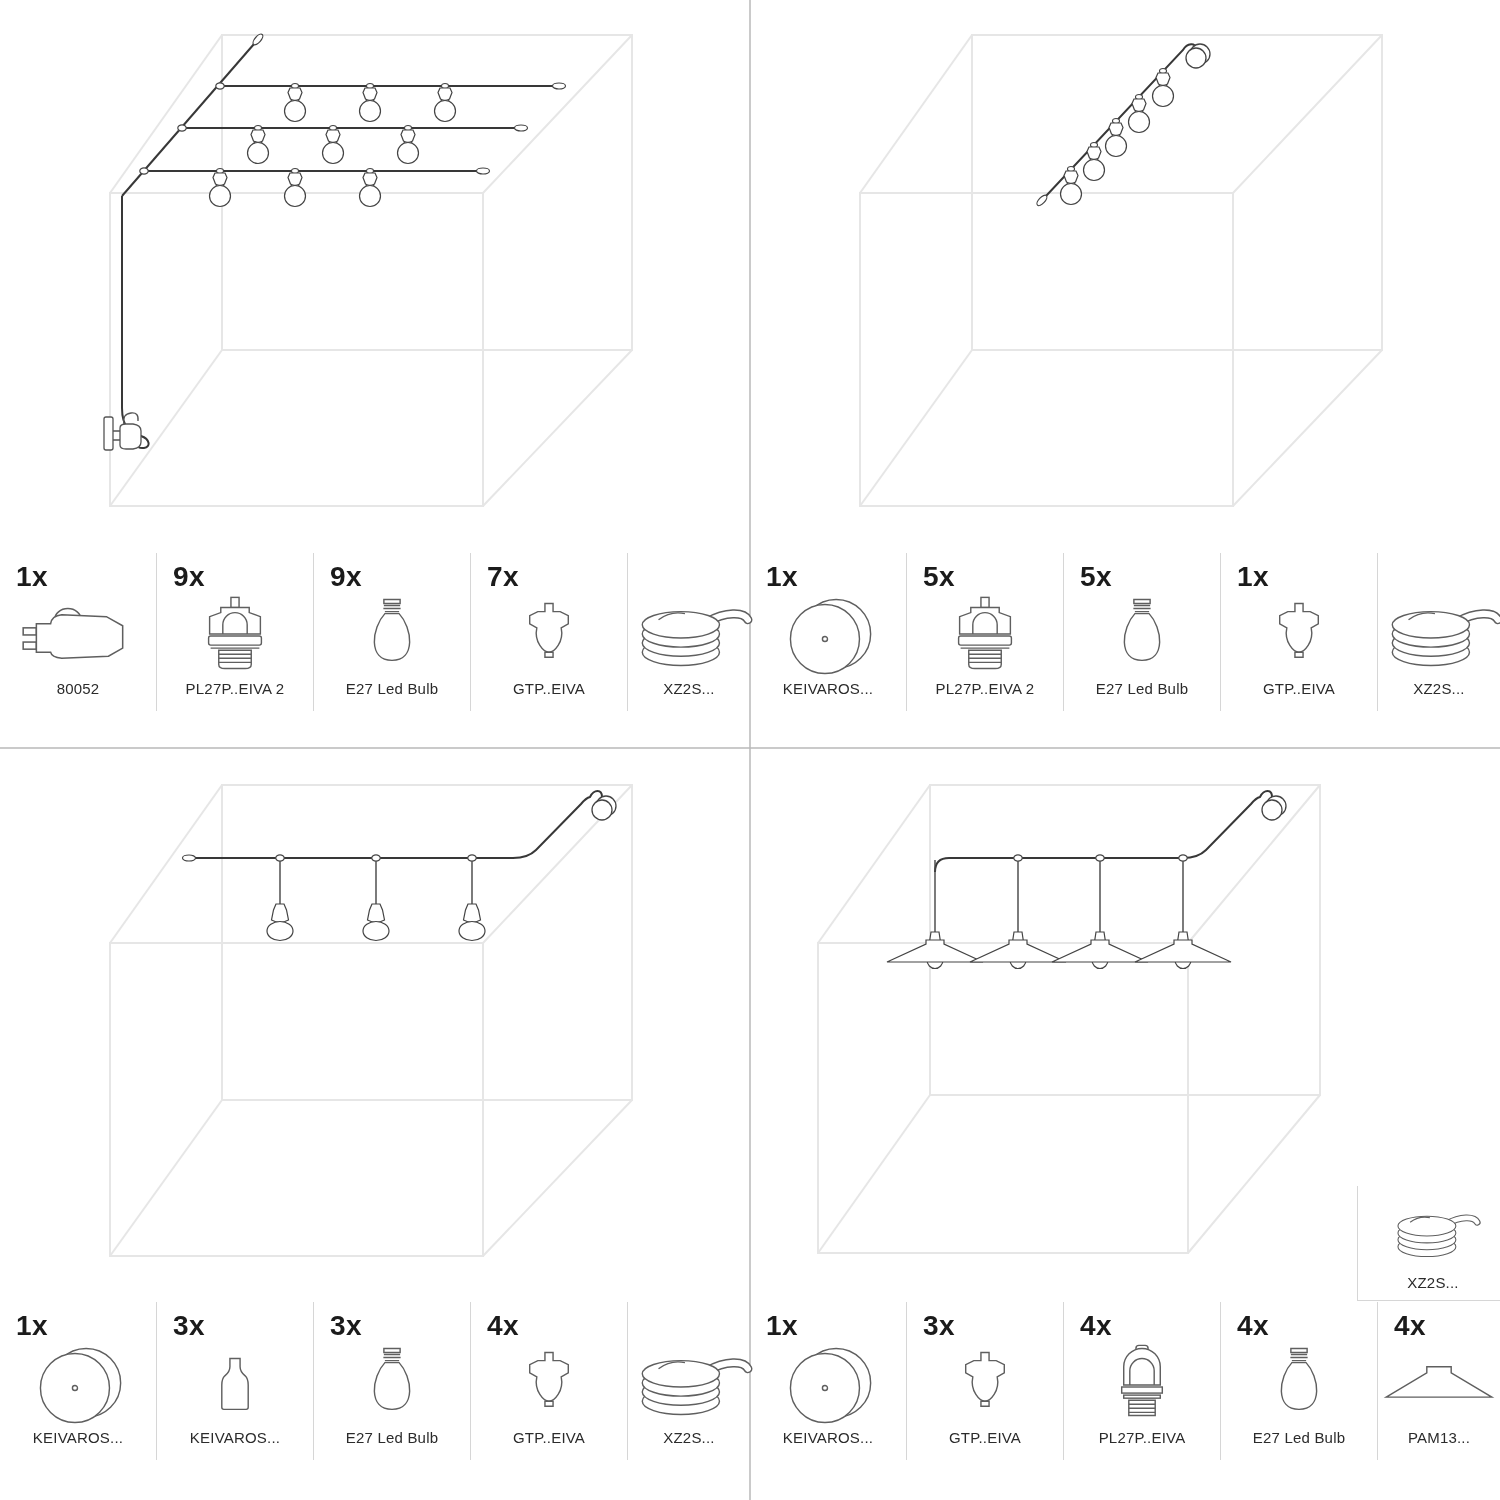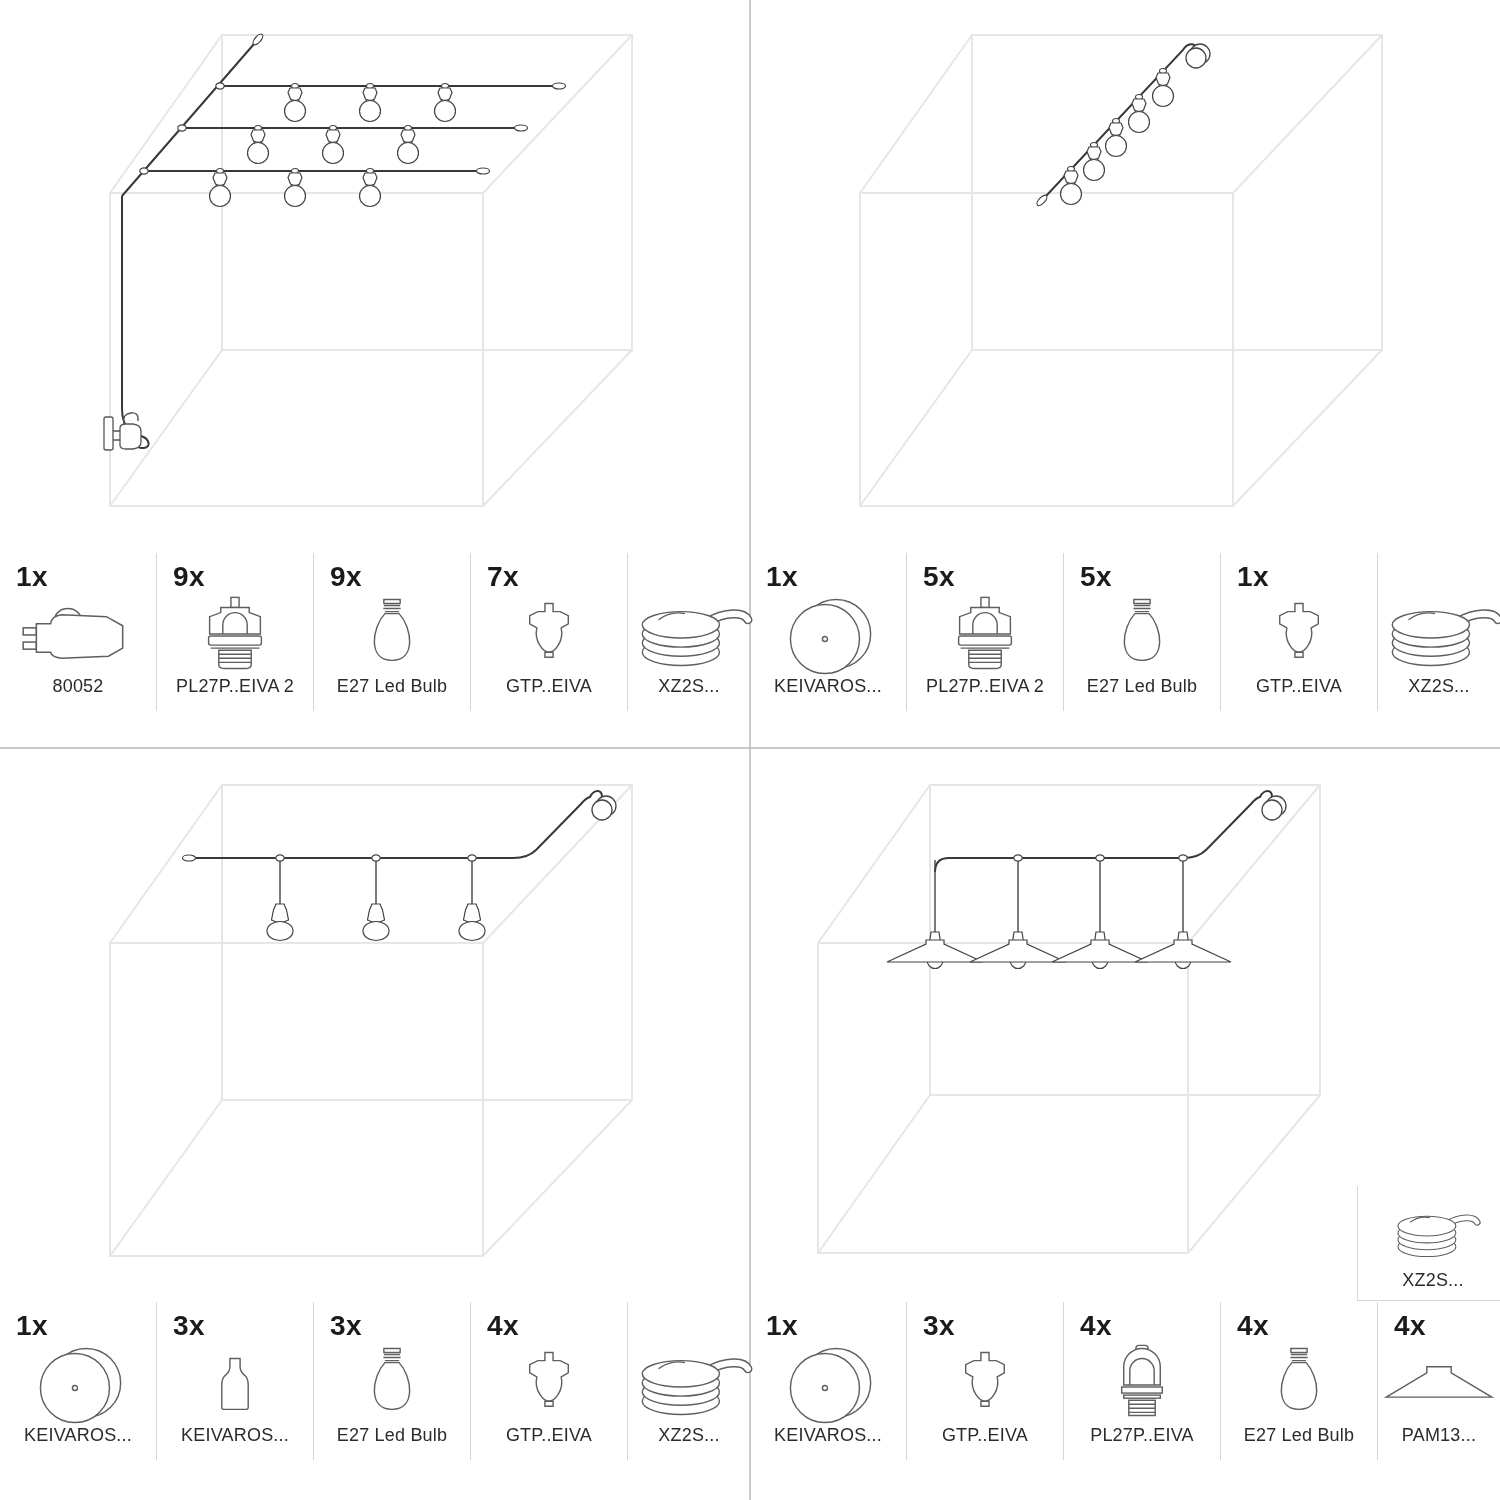--- a/index.html
+++ b/index.html
@@ -4,21 +4,21 @@
 <style>
   html,body{margin:0;padding:0;background:#fff;}
   body{width:1500px;height:1500px;font-family:"Liberation Sans",sans-serif;}
   .page{position:relative;width:1500px;height:1500px;background:#fff;overflow:hidden;}
   .scene{position:absolute;left:0;top:0;width:1500px;height:1500px;}
   .parts-row{position:absolute;width:750px;height:158px;display:flex;}
   .cell{position:relative;width:150px;height:100%;background:transparent;}
   .cell.sep{border-right:1.5px solid #d6d6d6;padding-left:34px;}
   .count{position:absolute;top:8px;left:16px;font-size:28px;font-weight:700;color:#1b1b1b;letter-spacing:.5px;}
   .picon{position:absolute;left:50%;top:54%;transform:translate(-50%,-50%);width:132px;height:88px;}
-  .plabel{position:absolute;bottom:14px;left:0;width:100%;text-align:center;font-size:18px;color:#2b2b2b;letter-spacing:.2px;white-space:nowrap;}
+  .plabel{position:absolute;bottom:14px;left:0;width:100%;text-align:center;font-size:15px;color:#2b2b2b;letter-spacing:.2px;white-space:nowrap;}
   .extra-box{position:absolute;left:1357px;top:1186px;width:142px;height:114px;border-left:1.5px solid #d6d6d6;border-bottom:1.5px solid #d6d6d6;background:#fff;}
   .extra-box .picon{width:104px;height:64px;top:44%;}
   .extra-box .plabel{bottom:9px;}
 </style>
 </head>
 <body>
 
 <div class="page">
 
   <svg class="scene" viewBox="0 0 1500 1500" width="1500" height="1500" xmlns="http://www.w3.org/2000/svg">

